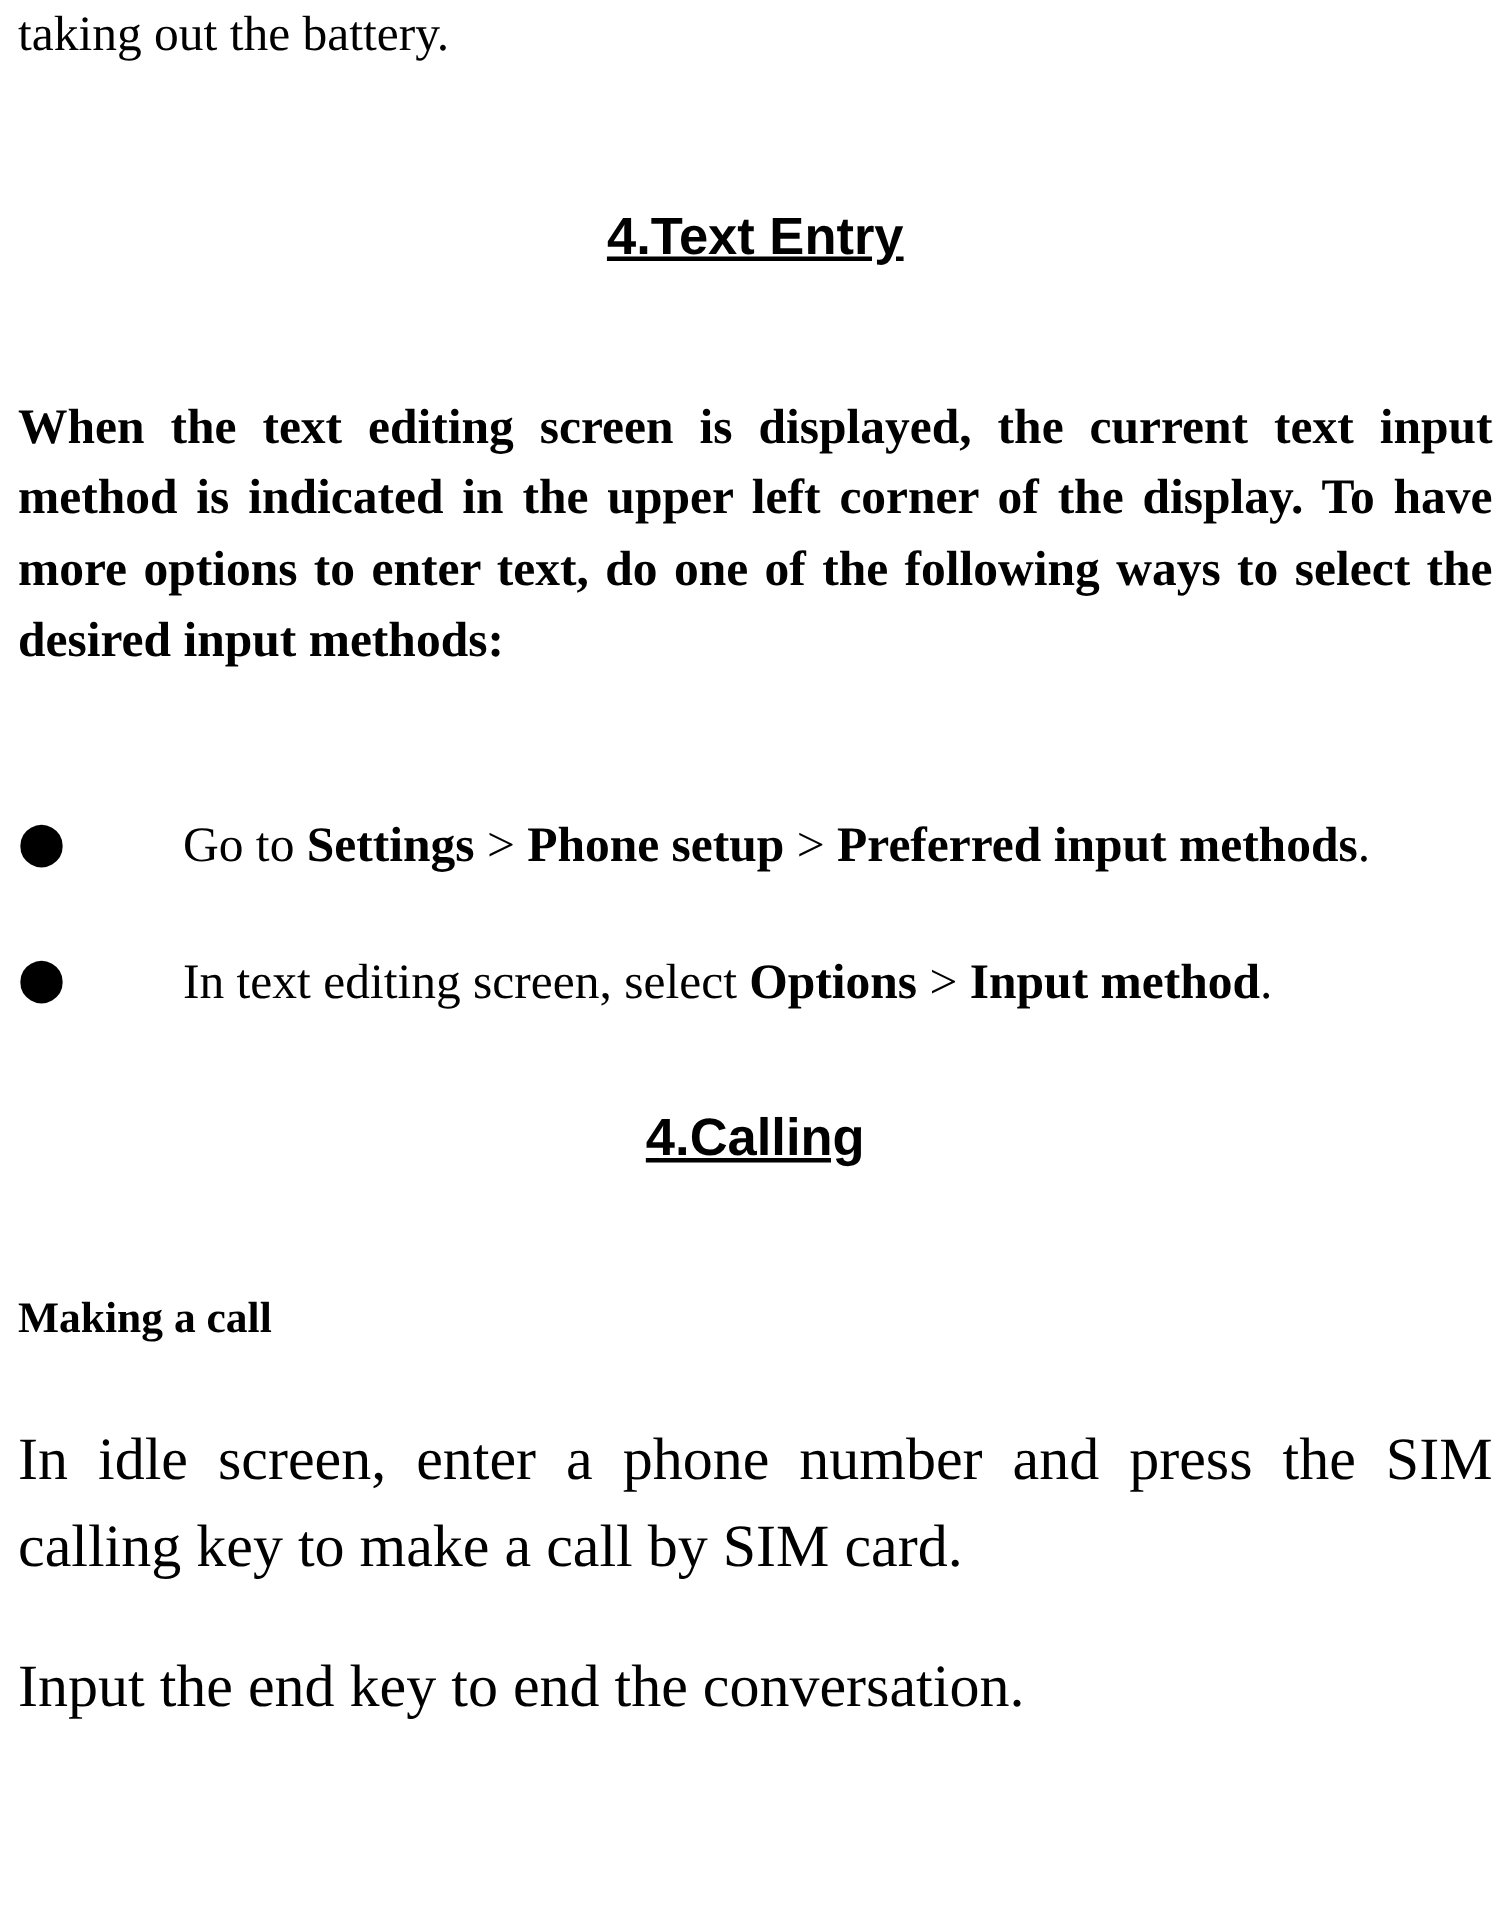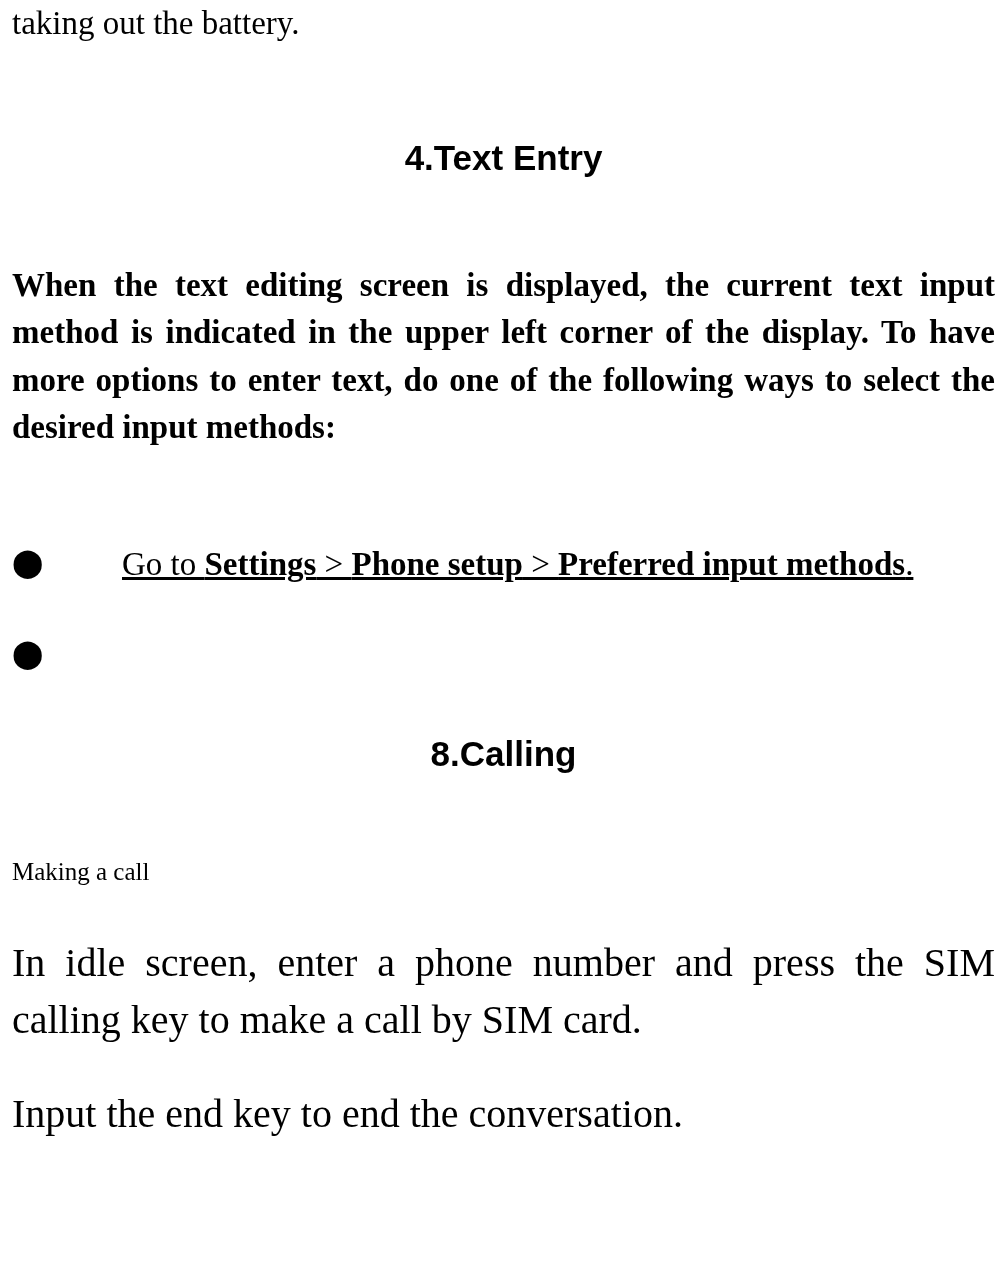--- a/index.html
+++ b/index.html
@@ -20,20 +20,21 @@
       font-size: 33px;
       line-height: 1.4;
       margin-bottom: 92px;
     }
     .heading {
       font-family: Arial, Helvetica, sans-serif;
       font-weight: bold;
       font-size: 35px;
       text-align: center;
       margin-bottom: 84px;
+      text-decoration: underline;
     }
     .para {
       font-size: 33px;
       line-height: 1.43;
       text-align: justify;
       margin-bottom: 90px;
       font-weight: bold;
     }
     .bullets {
       margin-bottom: 60px;
@@ -47,25 +48,24 @@
       margin-bottom: 44px;
     }
     .bullet-dot {
       width: 110px;
       flex-shrink: 0;
       font-size: 28px;
       padding-top: 2px;
     }
     .bullet-text {
       flex: 1;
-      text-decoration: underline;
     }
     .subsection-title {
-      font-size: 25px;
-      font-weight: normal;
+      font-size: 29px;
+      font-weight: bold;
       margin-bottom: 48px;
     }
     .para-sub {
       font-size: 40px;
       line-height: 1.43;
       text-align: justify;
       margin-bottom: 36px;
     }
   </style>
 </head>
@@ -79,22 +79,25 @@
 
 <div class="bullets">
   <div class="bullet-item">
     <div class="bullet-dot">⬤</div>
     <div class="bullet-text">
       <span>Go to </span><b>Settings</b><span> &gt; </span><b>Phone setup</b><span> &gt; </span><b>Preferred input methods</b><span>.</span>
     </div>
   </div>
   <div class="bullet-item">
     <div class="bullet-dot">⬤</div>
+    <div class="bullet-text">
+      <span>In text editing screen, select </span><b>Options</b><span> &gt; </span><b>Input method</b><span>.</span>
+    </div>
   </div>
 </div>
 
-<div class="heading">8.Calling</div>
+<div class="heading">4.Calling</div>
 
 <div class="subsection-title">Making a call</div>
 
 <div class="para-sub">In idle screen, enter a phone number and press the SIM calling key to make a call by SIM card.</div>
 
 <div class="para-sub">Input the end key to end the conversation.</div>
 
 </body></html>

